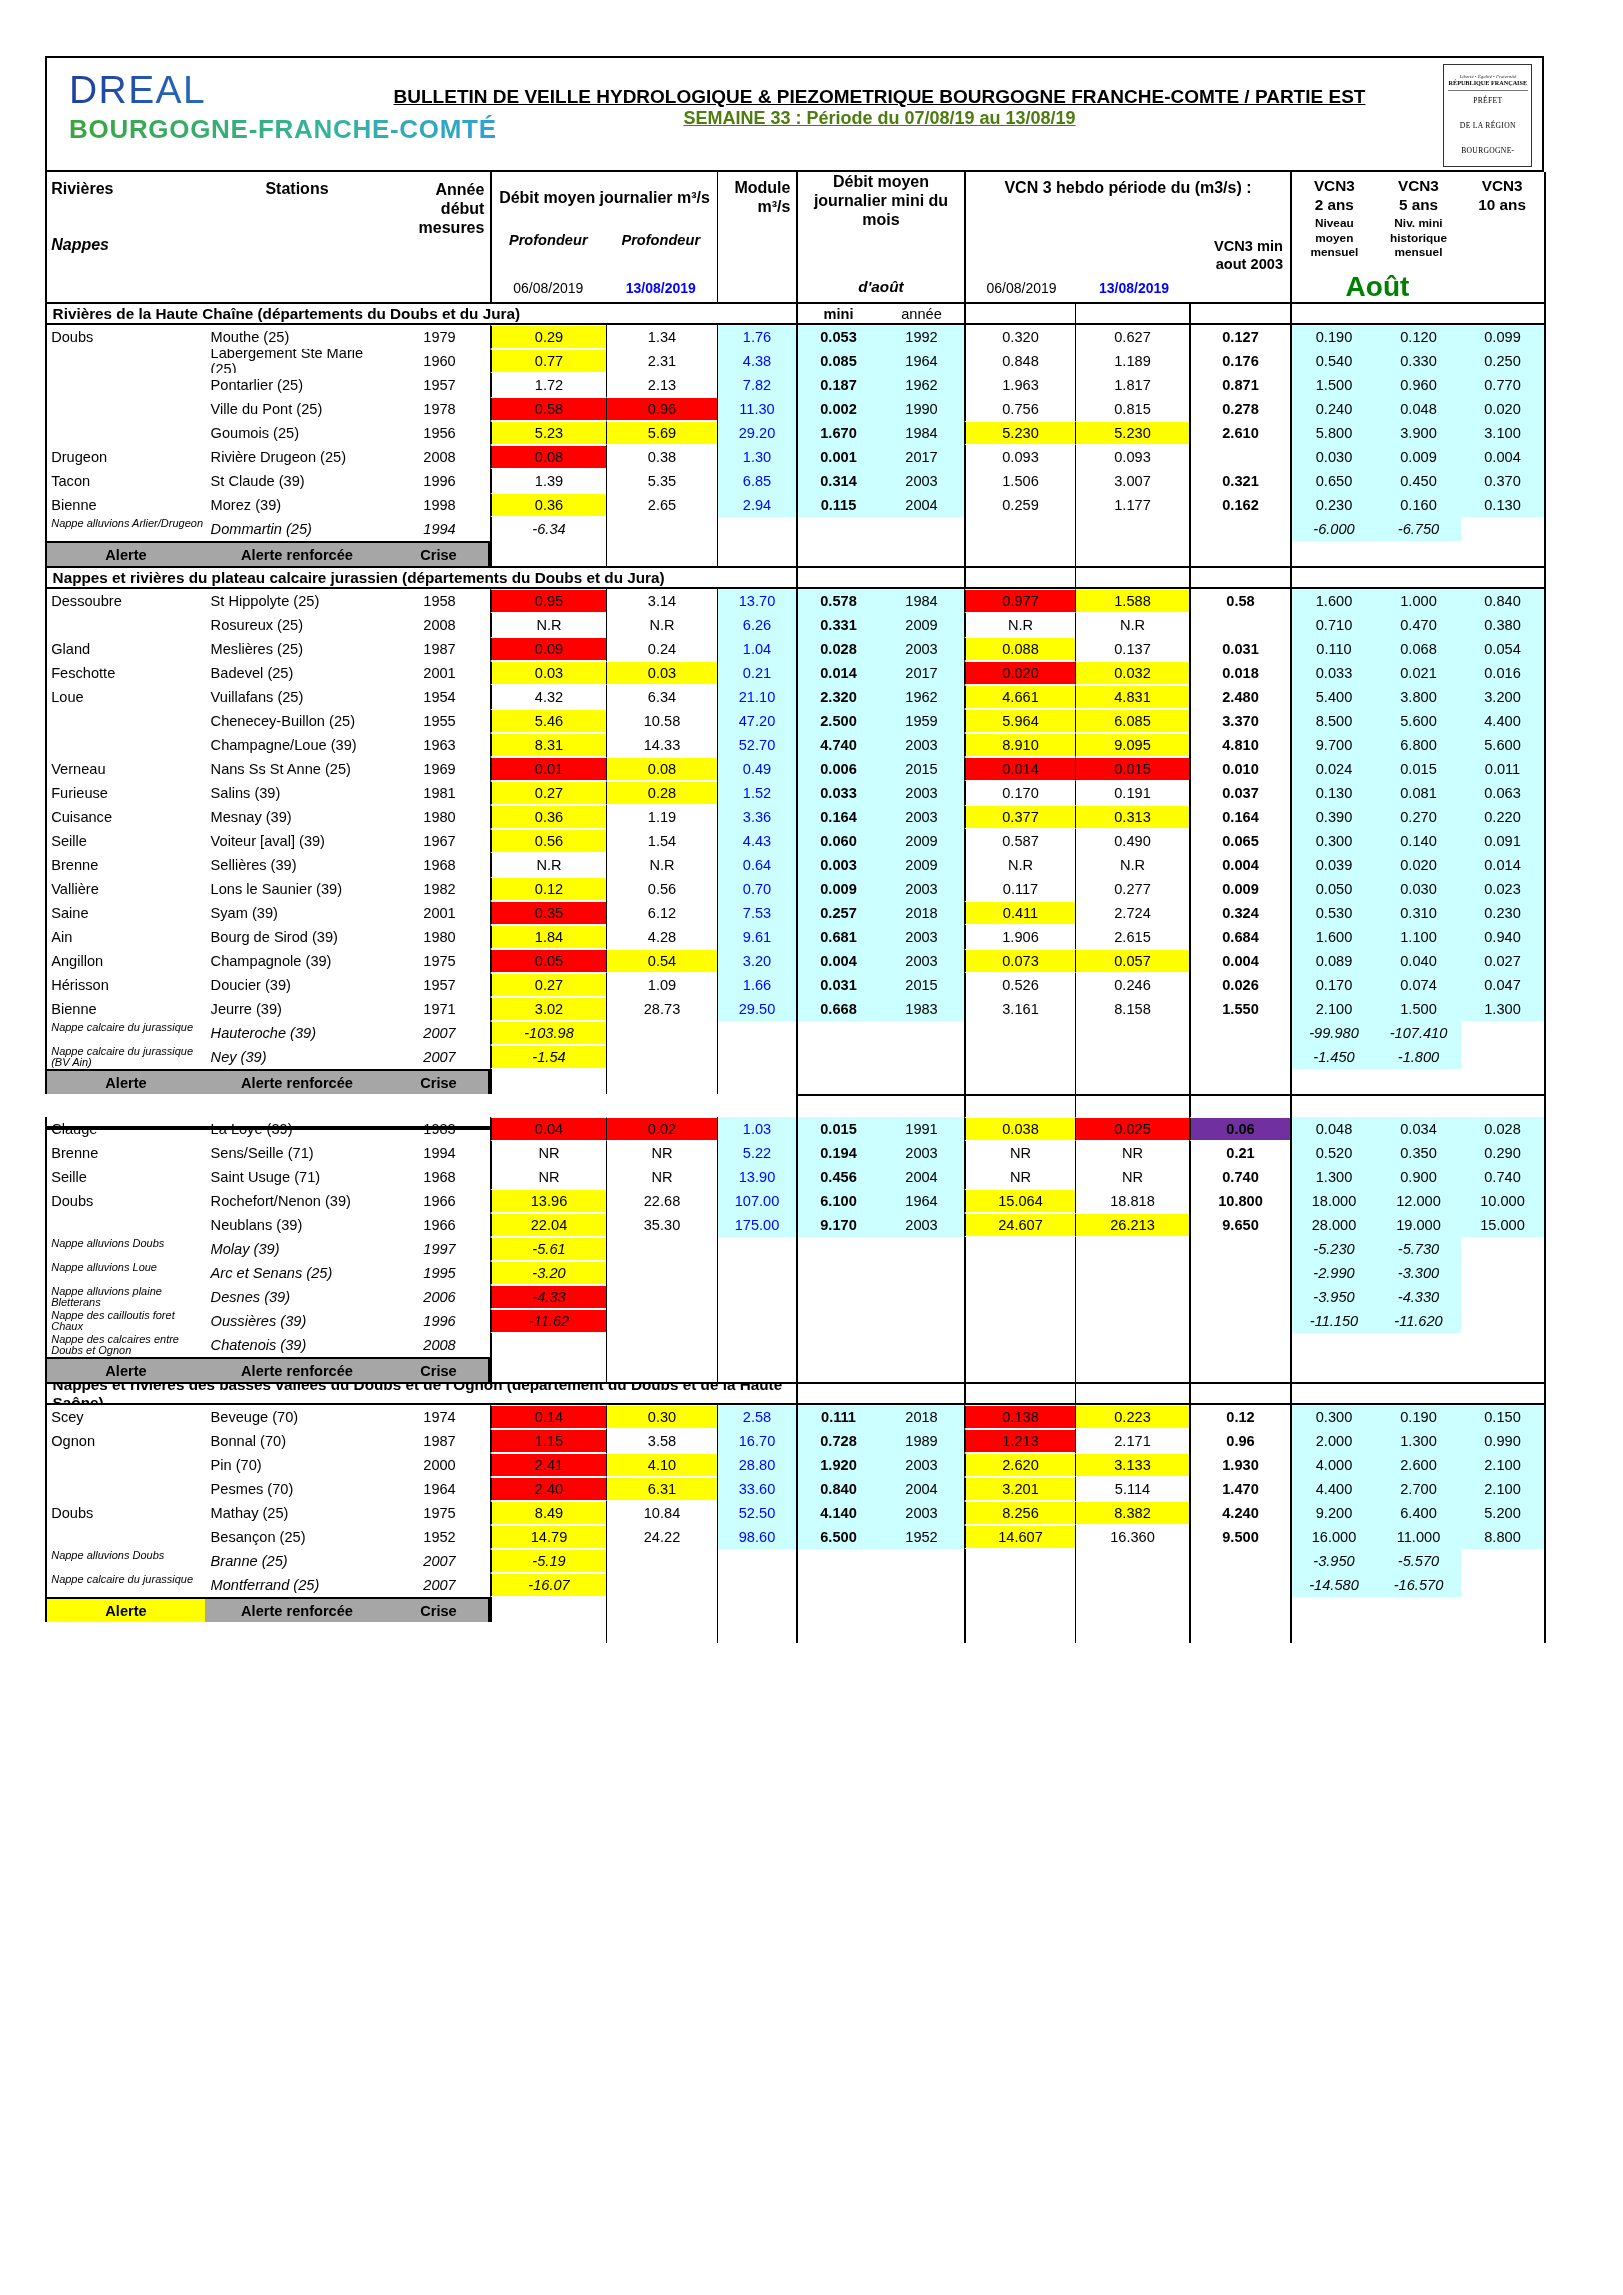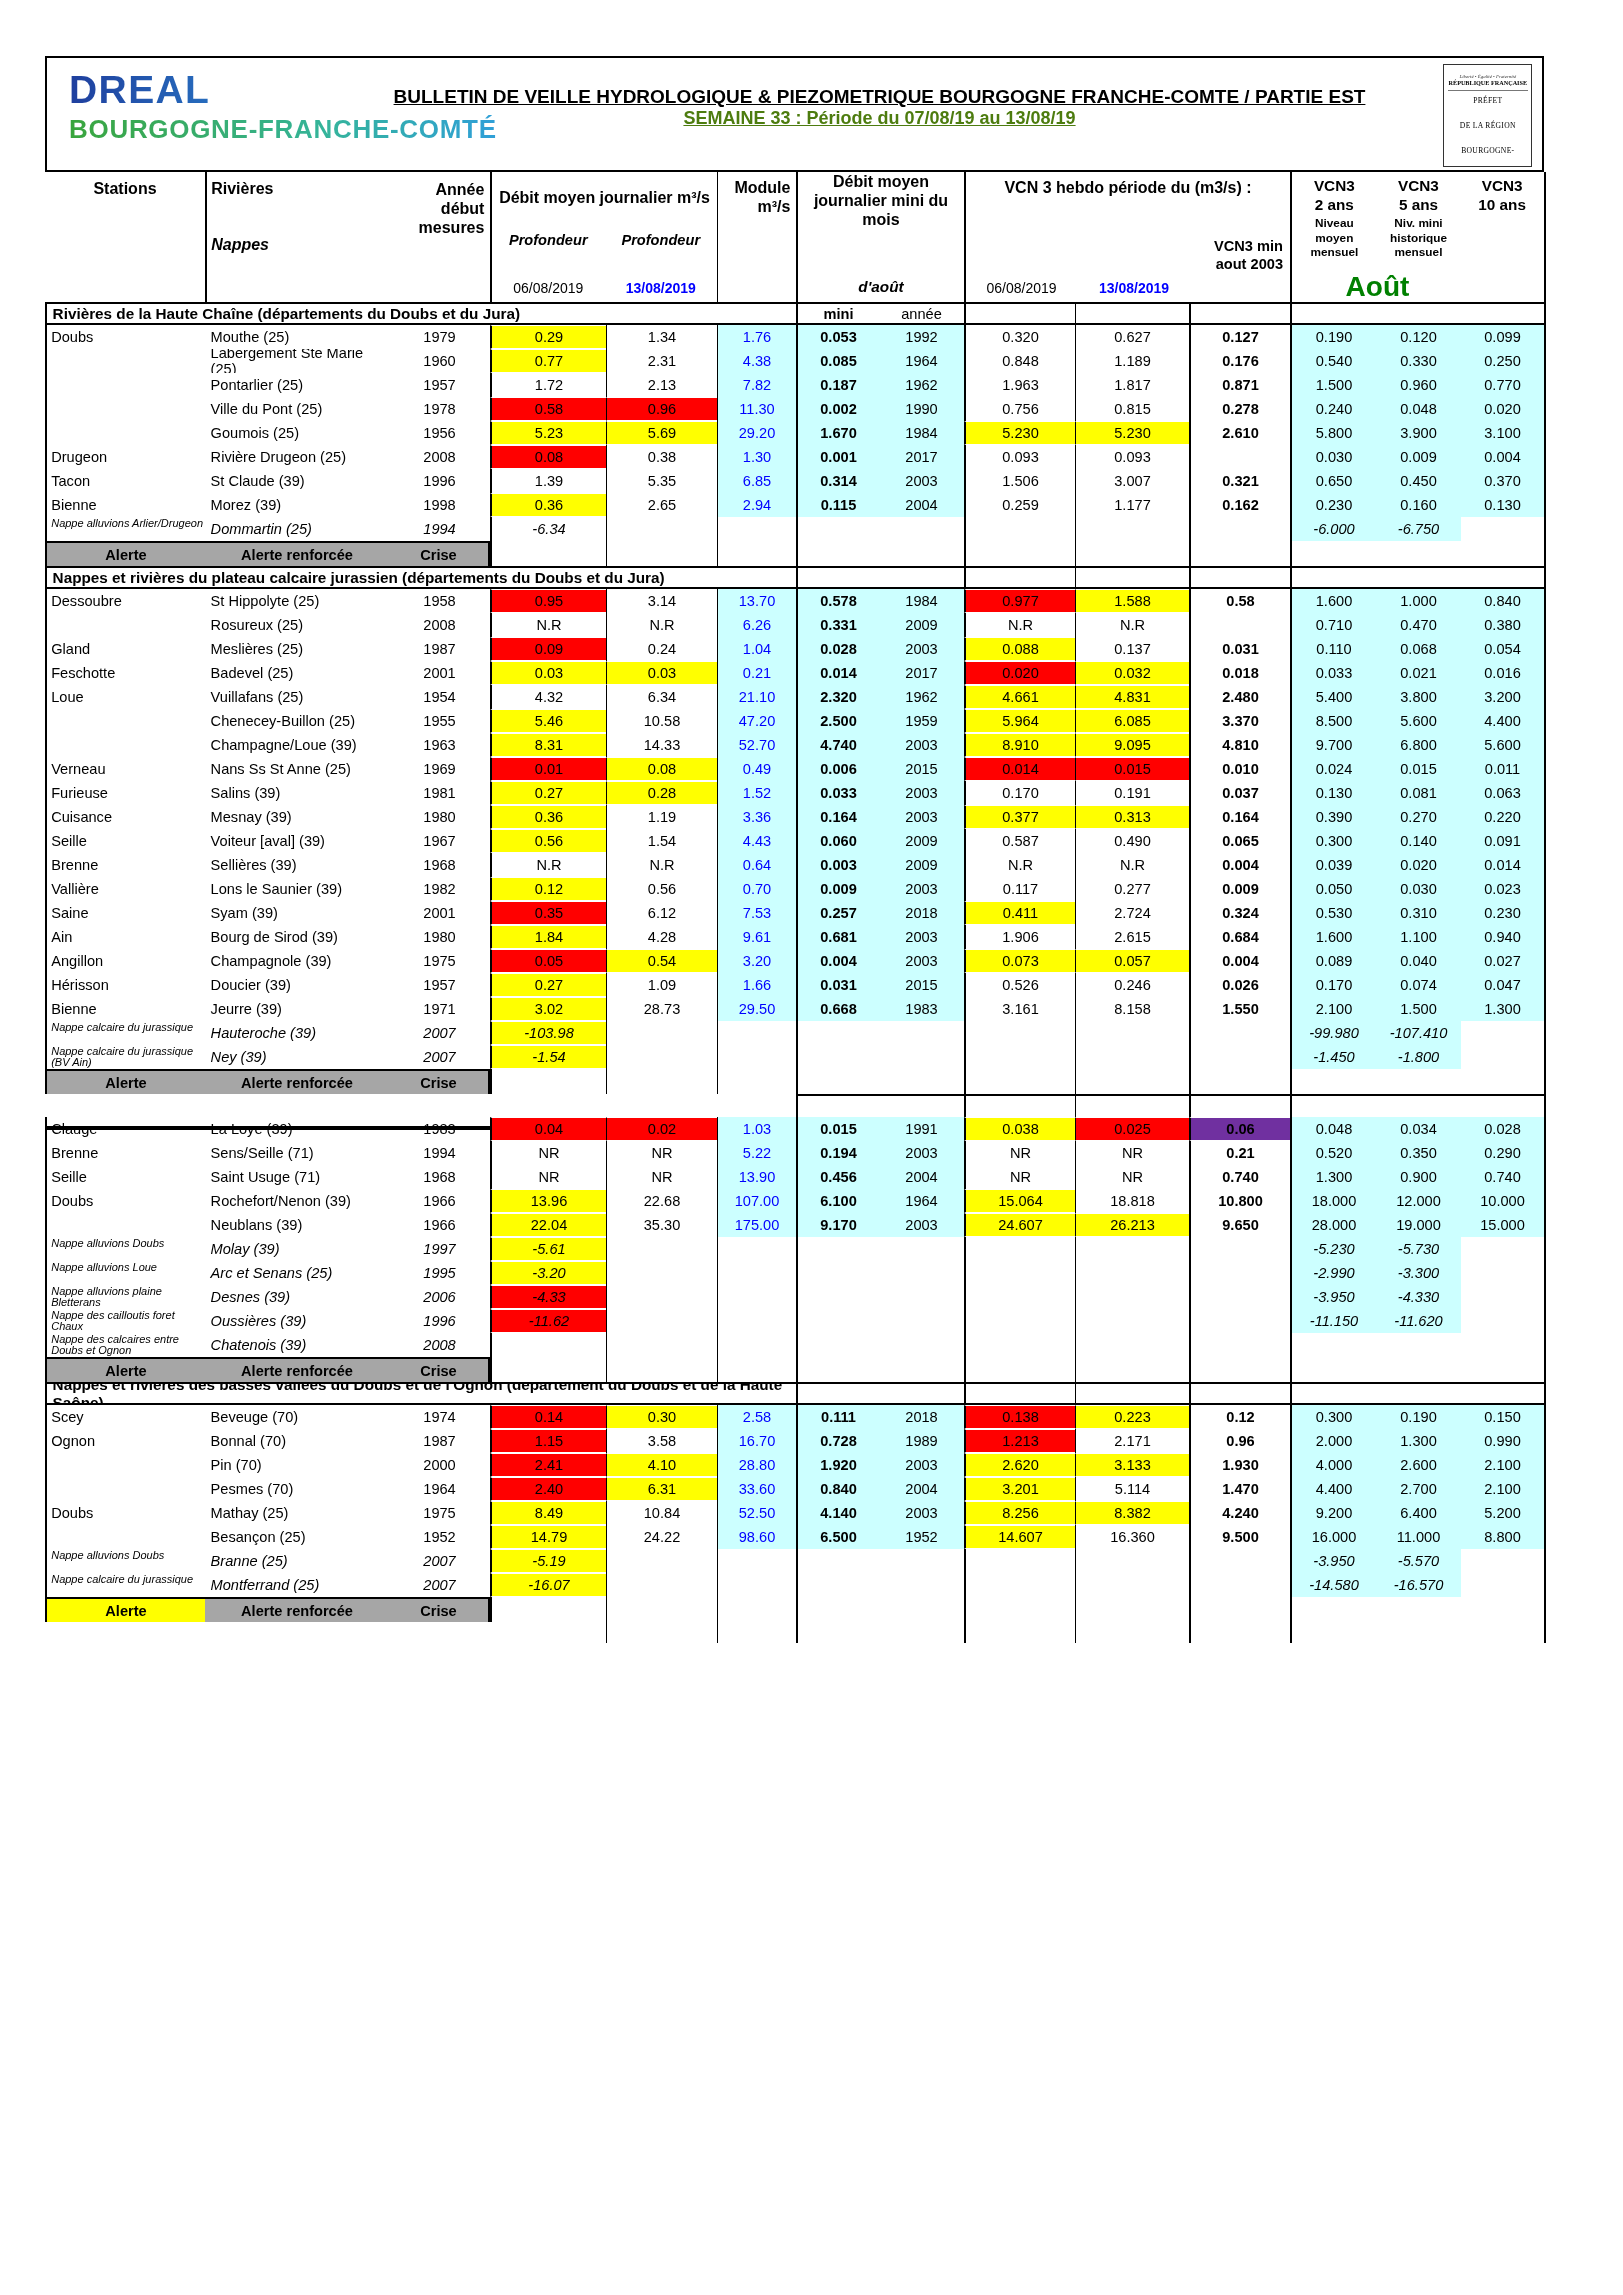--- a/index.html
+++ b/index.html
@@ -3,21 +3,21 @@
 <meta charset="utf-8">
 <style>
   *{box-sizing:border-box;margin:0;padding:0}
   body{font-family:"Liberation Sans","DejaVu Sans",sans-serif;background:#fff}
   .page{position:relative;width:1623px;height:2295px;background:#fff;overflow:hidden}
   .doc{position:absolute;left:45px;top:56px;width:1499px}
 
   
   .topbox{height:116px;border:2.8px solid #000;position:relative;background:#fff}
   .brand{position:absolute;left:22px;top:9.7px}
-  .brand1{font-size:39px;font-weight:bold;letter-spacing:1.4px;color:#2a7fc9}
+  .brand1{font-size:39px;font-weight:normal;letter-spacing:1.4px;color:#2a7fc9}
   .brand2{font-size:26px;font-weight:bold;color:#2ba38a;margin-top:2.8px;letter-spacing:0.7px}
   @supports ((-webkit-background-clip:text) or (background-clip:text)){
     .brand1{background:linear-gradient(90deg,#1f3f9e,#2f9fe0 70%,#45c6f0);-webkit-background-clip:text;background-clip:text;color:transparent}
     .brand2{background:linear-gradient(90deg,#3aa53c,#35b49b 60%,#2f9fd8);-webkit-background-clip:text;background-clip:text;color:transparent}
   }
   .titlewrap{position:absolute;left:312px;width:1041px;top:28px;text-align:center}
   .maintitle{font-size:19px;font-weight:bold;text-decoration:underline;color:#000}
   .subtitle{font-size:18px;font-weight:bold;color:#4d7c0f;text-decoration:underline;}
   .prefet{position:absolute;right:9.7px;top:5.6px;width:89px;height:103px;border:1.4px solid #333;background:#fff;display:flex;flex-direction:column;align-items:center;font-family:"Liberation Serif","DejaVu Serif",serif;text-align:center}
   .flag{margin-top:5.6px;display:flex;gap:3.5px;height:28px}
@@ -112,25 +112,25 @@
         <div class="rep">RÉPUBLIQUE FRANÇAISE</div>
         <div class="psep"></div>
         <div class="pl first">PRÉFET</div>
         <div class="pl">DE LA RÉGION</div>
         <div class="pl">BOURGOGNE-</div>
         <div class="pl">FRANCHE-COMTÉ</div>
       </div>
     </div>
 
     <div class="grid thead">
-      <div class="hc hB">Stations</div>
       <div class="hc hA bl3">
         <div class="hriv">Rivières</div>
         <div class="hnap">Nappes</div>
       </div>
+      <div class="hc hB">Stations</div>
       <div class="hc hC">Année début mesures</div>
       <div class="hc hD bl3" style="grid-column:4 / span 2">
         <div class="hd-title">Débit moyen journalier m³/s</div>
         <div class="hd-prof">
           <span>Profondeur</span>
           <span>Profondeur</span>
         </div>
         <div class="hdates">
           <span>06/08/2019</span>
           <span class="d2">13/08/2019</span>

